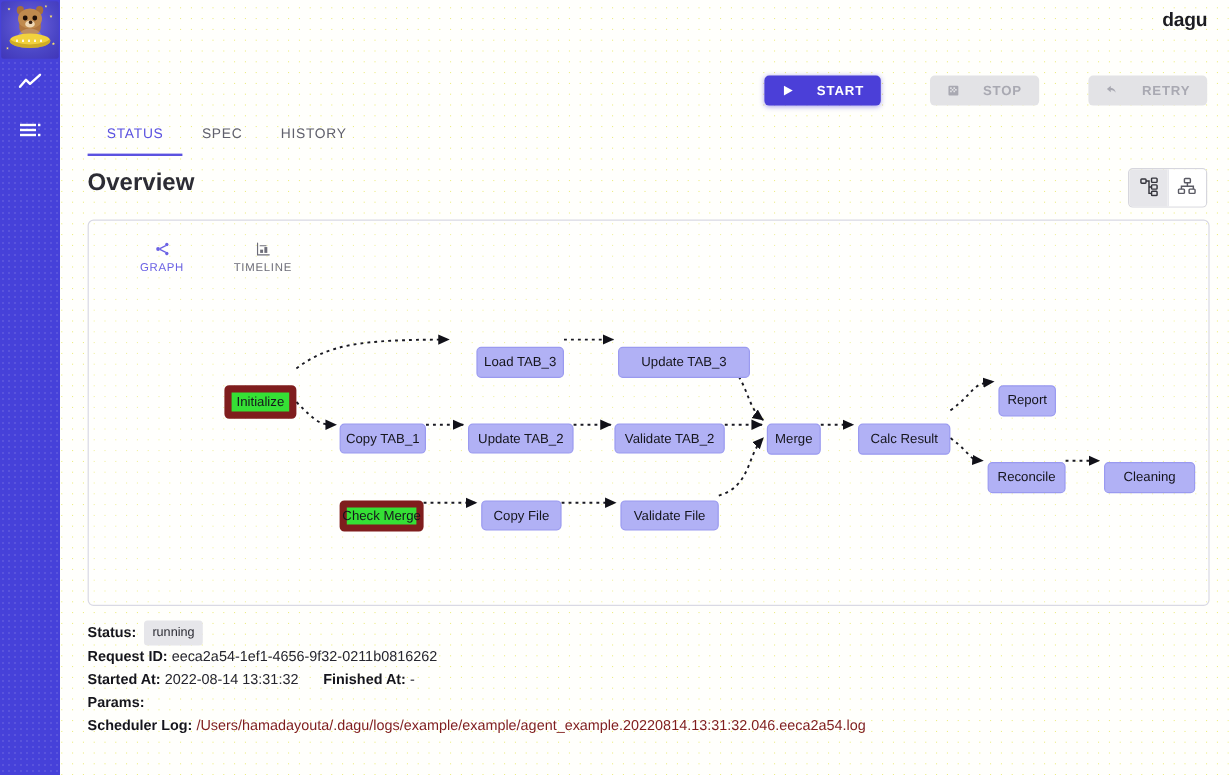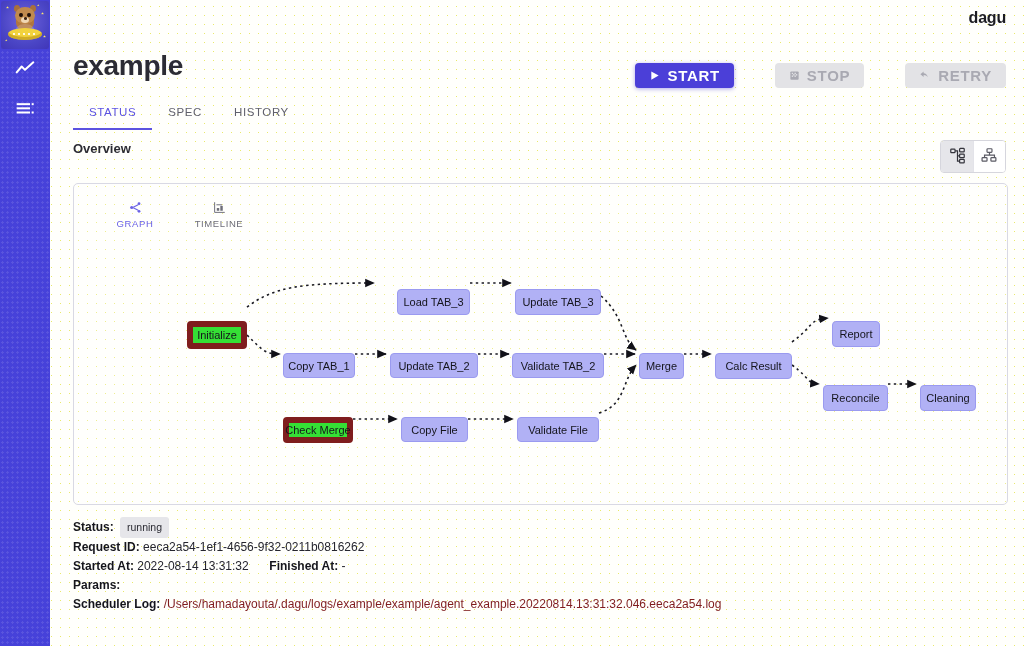--- a/index.html
+++ b/index.html
@@ -120,38 +120,38 @@
     font-family: "Liberation Sans", sans-serif;
   }
   .tab.active { color: #5b52e0; border-bottom-color: #5b52e0; font-weight: 500; }
 
   
   .actions {
     position: absolute; right: 18px; top: 63px;
     display: flex; gap: 10px; align-items: center;
   }
   .btn {
-    display: inline-flex; align-items: center; gap: 7px;
+    display: inline-flex; align-items: center; gap: 19px;
     height: 25px; padding: 0 14px; border: none; border-radius: 4px;
-    font-size: 15px; letter-spacing: 0.7px; font-weight: bold;
+    font-size: 11px; letter-spacing: 0.7px; font-weight: bold;
     cursor: pointer; font-family: "Liberation Sans", sans-serif;
   }
   .btn-start {
     background: #4b3fd8; color: #fff;
     box-shadow: 0 1px 4px rgba(75,63,216,0.45);
   }
   .btn-disabled {
     background: #e3e3e6; color: #a9a9b2; cursor: default; margin-left: 31px;
   }
   .btn svg { display: block; }
 
   
   .overview-title {
     position: absolute; left: 23px; top: 141px;
-    font-size: 13px; font-weight: bold; color: #2c2c34;
+    font-size: 20px; font-weight: bold; color: #2c2c34;
   }
   .view-toggle {
     position: absolute; right: 18px; top: 140px;
     display: flex; border: 1px solid #d6d6dd; border-radius: 4px; overflow: hidden;
   }
   .vt-btn {
     width: 32px; height: 31px; display: flex; align-items: center; justify-content: center;
     background: #fff; cursor: pointer; border: none;
   }
   .vt-btn + .vt-btn { border-left: 1px solid #e3e3e9; }
@@ -249,21 +249,20 @@
         <rect x="20" y="15" width="2.4" height="2.4" fill="#ffffff"></rect>
       </svg>
     </span>
   </div>
 </div>
 
 <div class="content">
 
   <div class="brand">dagu</div>
 
-  <div class="page-title">example</div>
 
   <div class="tabs">
     <div class="tab active">STATUS</div>
     <div class="tab">SPEC</div>
     <div class="tab">HISTORY</div>
   </div>
 
   <div class="actions">
     <button class="btn btn-start">
       <span>
@@ -390,21 +389,21 @@
         <path d="M718,181 C738,196 732,199 745,200"></path>
 
         <path d="M814,200 L842,200"></path>
       </g>
     </svg>
 
     <div class="node running" style="left:113px; top:137px; width:60px; height:28px;">Initialize</div>
 
     <div class="node pending" style="left:323px; top:105px; width:73px; height:26px;">Load TAB_3</div>
 
-    <div class="node pending" style="left:441px; top:105px; width:86px; height:26px;">Update TAB_3</div>
+    <div class="node pending" style="left:441px; top:105px; width:110px; height:26px;">Update TAB_3</div>
 
     <div class="node pending" style="left:209px; top:169px; width:72px; height:25px;">Copy TAB_1</div>
 
     <div class="node pending" style="left:316px; top:169px; width:88px; height:25px;">Update TAB_2</div>
 
     <div class="node pending" style="left:438px; top:169px; width:92px; height:25px;">Validate TAB_2</div>
 
     <div class="node running" style="left:209px; top:233px; width:70px; height:26px;">Check Merge</div>
 
     <div class="node pending" style="left:327px; top:233px; width:67px; height:25px;">Copy File</div>
@@ -412,21 +411,21 @@
     <div class="node pending" style="left:443px; top:233px; width:82px; height:25px;">Validate File</div>
 
     <div class="node pending" style="left:565px; top:169px; width:45px; height:26px;">Merge</div>
 
     <div class="node pending" style="left:641px; top:169px; width:77px; height:26px;">Calc Result</div>
 
     <div class="node pending" style="left:758px; top:137px; width:48px; height:26px;">Report</div>
 
     <div class="node pending" style="left:749px; top:201px; width:65px; height:26px;">Reconcile</div>
 
-    <div class="node pending" style="left:846px; top:201px; width:56px; height:26px;">Cleaning</div>
+    <div class="node pending" style="left:846px; top:201px; width:76px; height:26px;">Cleaning</div>
   </div>
 
   <div class="status-list">
 
     <div class="status-row">
       <span class="lbl">Status:</span>
       <span class="chip">running</span>
     </div>
 
     <div class="status-row">

